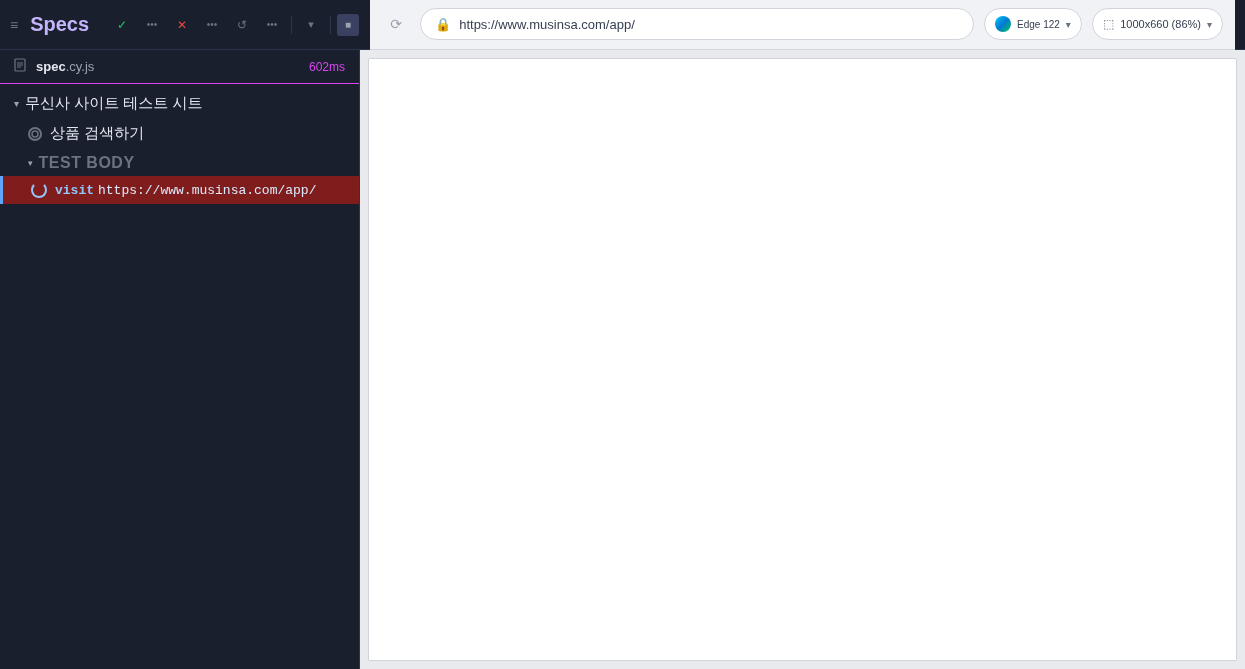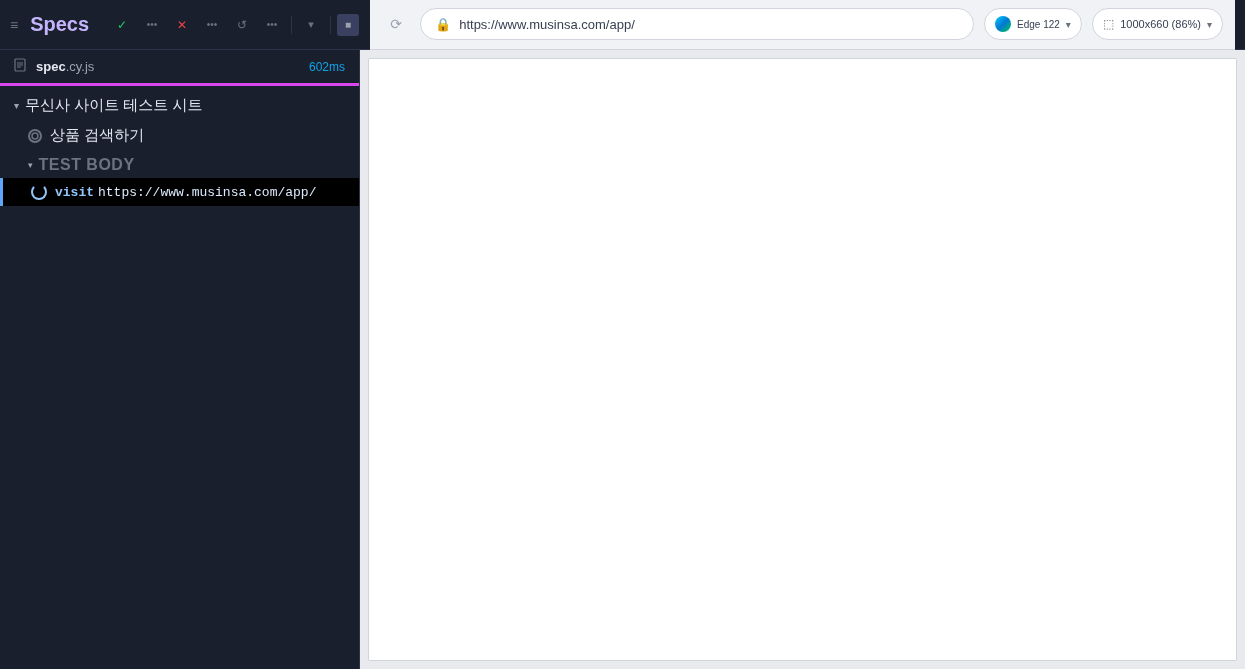--- a/index.html
+++ b/index.html
@@ -199,37 +199,37 @@
       overflow: hidden;
       border-right: 1px solid #2d3348;
     }
 
     
     .spec-file-row {
       display: flex;
       align-items: center;
       padding: 8px 14px;
       background: #1a1f2e;
-      border-bottom: 3px solid #d946ef;
+      border-bottom: 1px solid #d946ef;
       gap: 8px;
       flex-shrink: 0;
     }
     .spec-file-icon {
       color: #6b7280;
       font-size: 12px;
     }
     .spec-file-name {
       color: #e2e8f0;
       font-size: 13px;
     }
     .spec-file-name .bold { font-weight: 700; }
     .spec-file-name .dim { color: #9ca3af; }
     .spec-time {
       margin-left: auto;
-      color: #0ea5e9;
+      color: #d946ef;
       font-size: 12px;
     }
 
     
     .test-tree {
       flex: 1;
       overflow-y: auto;
       padding: 4px 0;
     }
     .suite-row {
@@ -291,21 +291,21 @@
       font-weight: 600;
       letter-spacing: 0.5px;
       text-transform: uppercase;
     }
 
     
     .command-row {
       display: flex;
       align-items: center;
       padding: 6px 14px 6px 28px;
-      background: #000000;
+      background: #7f1d1d;
       border-left: 3px solid #60a5fa;
       gap: 8px;
       cursor: pointer;
     }
     .command-spinner {
       width: 16px;
       height: 16px;
       border: 2px solid #93c5fd;
       border-top-color: transparent;
       border-radius: 50%;

